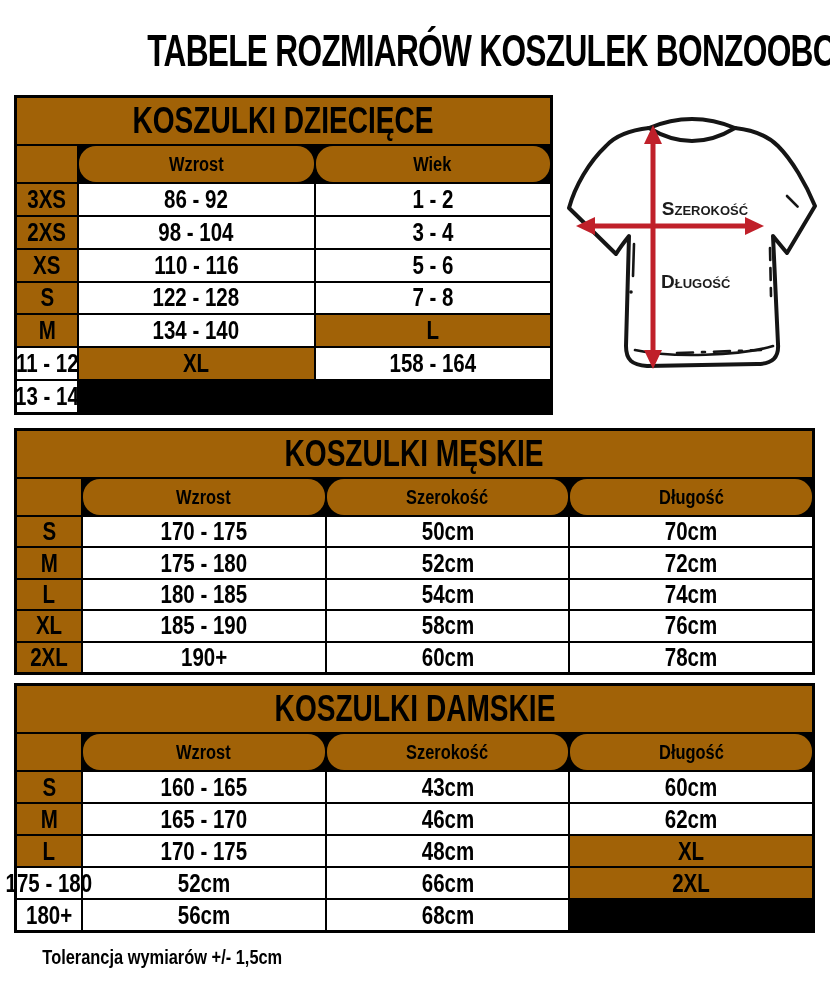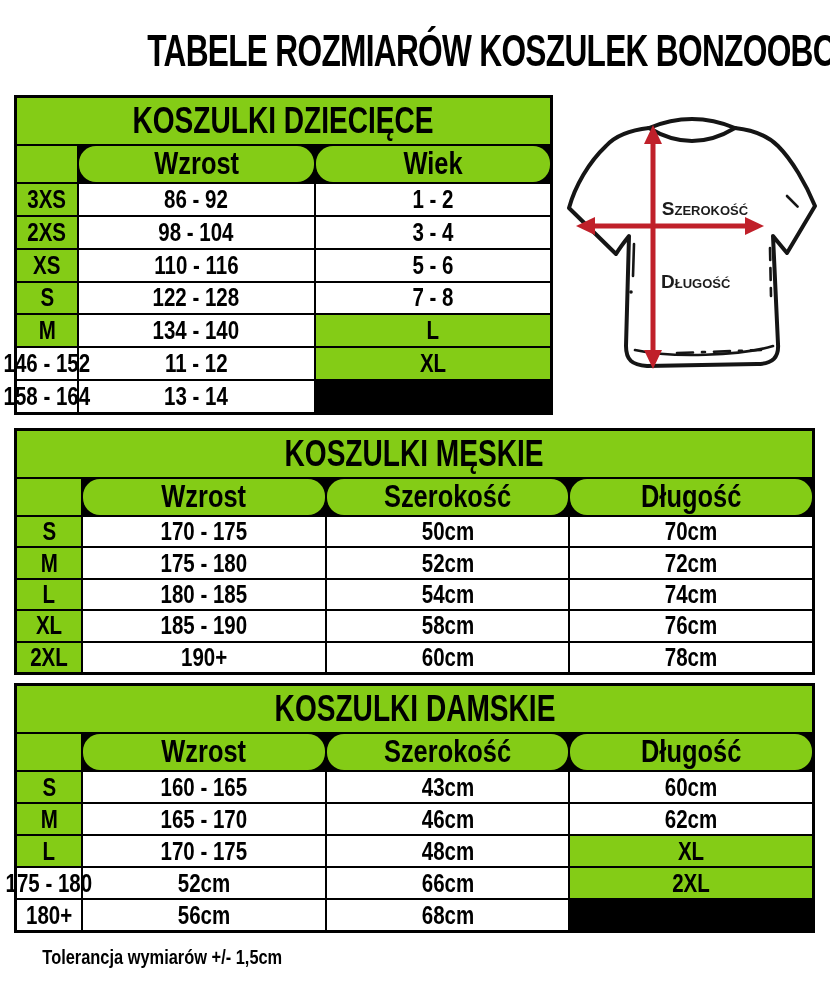--- a/index.html
+++ b/index.html
@@ -12,23 +12,23 @@
   .cx82{display:inline-block;transform:scaleX(0.82);transform-origin:50% 50%;white-space:nowrap;}
 
   .main-title{position:absolute;top:26px;left:0;width:100%;text-align:center;
               font-size:44px;letter-spacing:-1px;}
 
   
   .tbl{position:absolute;box-sizing:border-box;border:3px solid #000;background:#000;
        display:grid;gap:2px;}
   .tbl .cell{display:flex;align-items:center;justify-content:center;background:#fff;
              font-size:25px;}
-  .tbl .shade{background:#84cc16;}
+  .tbl .shade{background:#a16207;}
   .tbl .title-cell{grid-column:1 / -1;font-size:36px;}
-  .tbl .head{font-size:31px;border-radius:17px;}
+  .tbl .head{font-size:20px;border-radius:17px;}
 
   .tbl-children{left:14px;top:95px;width:539px;height:320px;
                 grid-template-columns:60px 1fr 1fr;
                 grid-template-rows:46px 36px repeat(7, 1fr);}
   .tbl-men{left:14px;top:428px;width:801px;height:247px;
            grid-template-columns:64px 1fr 1fr 1fr;
            grid-template-rows:46px 36px repeat(5, 1fr);}
   .tbl-women{left:14px;top:683px;width:801px;height:250px;
              grid-template-columns:64px 1fr 1fr 1fr;
              grid-template-rows:46px 36px repeat(5, 1fr);}
@@ -106,23 +106,20 @@
         <span class="cx82">M</span>
       </div>
     <div class="cell">
         <span class="cx82">134 - 140</span>
       </div>
 
     <div class="cell shade">
         <span class="cx82">L</span>
       </div>
     <div class="cell">
-        <span class="cx82">146 - 152</span>
-      </div>
-    <div class="cell">
         <span class="cx82">11 - 12</span>
       </div>
 
     <div class="cell shade">
         <span class="cx82">XL</span>
       </div>
     <div class="cell">
         <span class="cx82">158 - 164</span>
       </div>
     <div class="cell">

